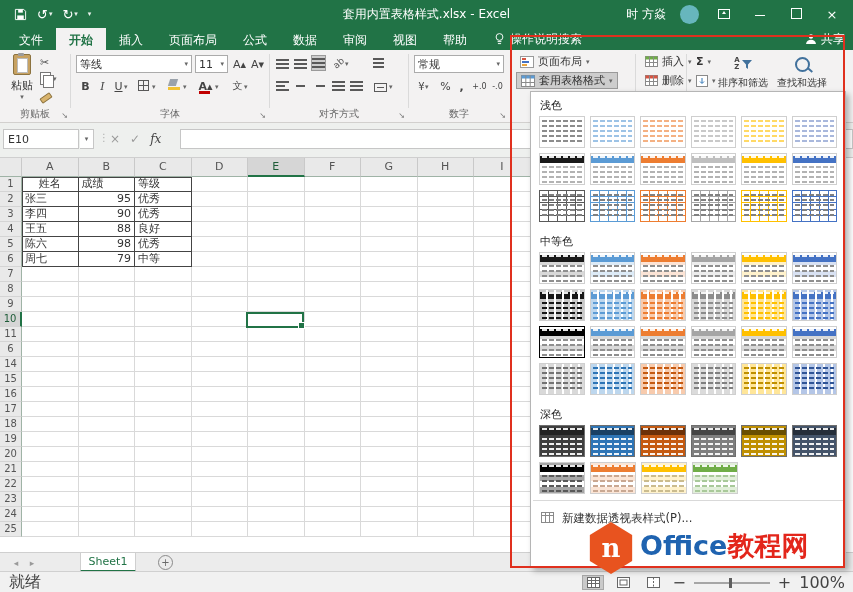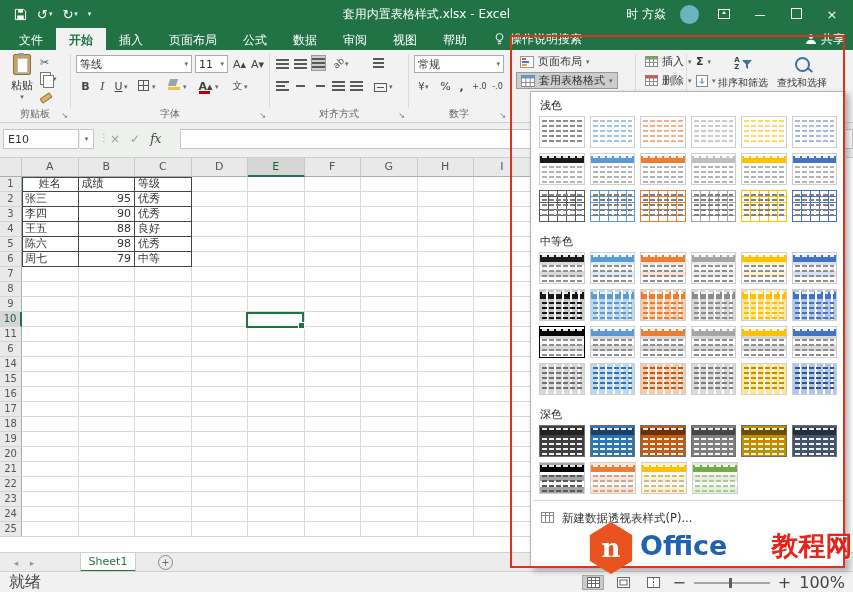--- a/index.html
+++ b/index.html
@@ -153,21 +153,21 @@
   .annot{position:absolute;left:510px;top:35px;width:335px;height:533px;border:2px solid #e0301e;
          box-sizing:border-box;z-index:50;pointer-events:none;}
   .watermark{position:absolute;left:588px;top:520px;width:265px;height:72px;z-index:60;pointer-events:none;}
   .wm-pin{position:absolute;left:0;top:2px;width:46px;height:52px;background:#e8531f;
           clip-path:polygon(50% 0,96% 25%,96% 75%,50% 100%,4% 75%,4% 25%);
           display:flex;align-items:center;justify-content:center;color:#fff;font-weight:bold;font-size:26px;
           font-family:"DejaVu Serif","Liberation Serif",serif;}
   .wm-line1{position:absolute;left:52px;top:8px;font-size:27px;font-weight:bold;white-space:nowrap;
             text-shadow:1px 1px 0 rgba(255,255,255,.8);}
   .wm-blue{color:#1f63b0;}
-  .wm-red{color:#e3261b;margin-left:44px;}
+  .wm-red{color:#e3261b;}
   .wm-url{position:absolute;left:64px;top:42px;font-size:15px;font-weight:bold;color:#f08300;white-space:nowrap;}
 </style>
 </head>
 <body>
 
 <div class="app">
 
   <div class="titlebar">
     <div class="qat">
       <span class="qbtn">

